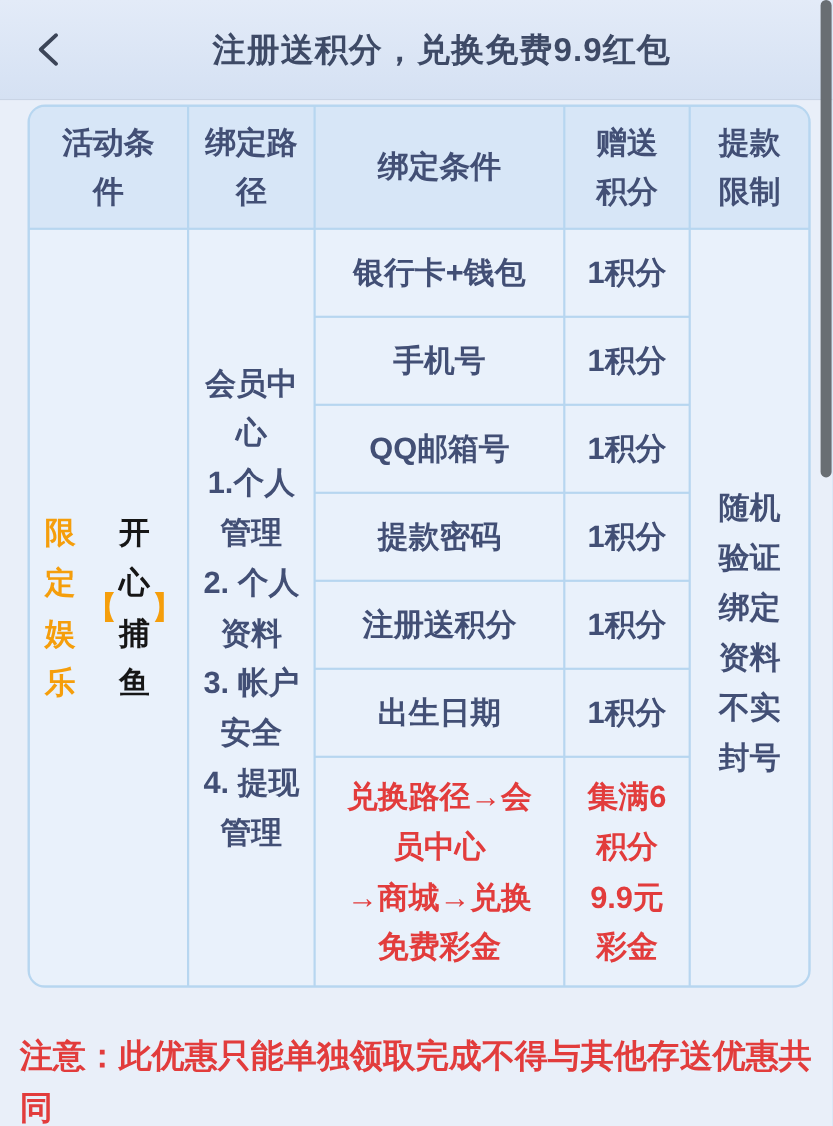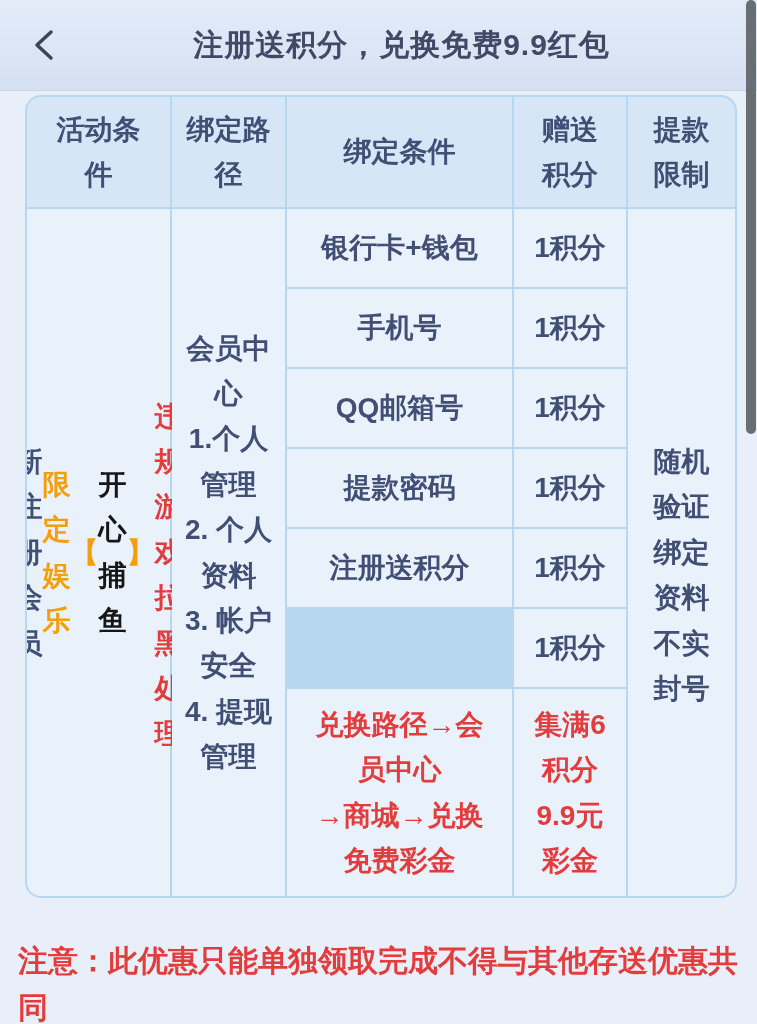--- a/index.html
+++ b/index.html
@@ -92,30 +92,24 @@
   <div class="cell head h1">活动条
 件</div>
   <div class="cell head h3">绑定条件</div>
   <div class="cell head h2">绑定路
 径</div>
   <div class="cell head h4">赠送
 积分</div>
   <div class="cell head h5">提款
 限制</div>
 
-  <div class="cell big-activity"><span style="color: rgb(66, 79, 117);">新注册
-会员
-</span><span style="color: rgb(245, 158, 11);">限定娱
+  <div class="cell big-activity"><span style="color: rgb(245, 158, 11);">限定娱
 乐
 </span><span style="color: rgb(245, 158, 11);">【</span><span style="color: rgb(22, 22, 22);">开心
-捕鱼</span><span style="color: rgb(245, 158, 11);">】</span><span style="color: rgb(226, 60, 60);">
-违规游
-戏
-拉黑处
-理</span></div>
+捕鱼</span><span style="color: rgb(245, 158, 11);">】</span></div>
   <div class="cell big-path">会员中
 心
 1.个人
 管理
 2. 个人
 资料
 3. 帐户
 安全
 4. 提现
 管理</div>
@@ -139,19 +133,20 @@
 <div class="cell c3" style="grid-row: 2;">银行卡+钱包</div>
     <div class="cell c4" style="grid-row: 2;">1积分</div>
     <div class="cell c3" style="grid-row: 3;">手机号</div>
     <div class="cell c4" style="grid-row: 3;">1积分</div>
     <div class="cell c3" style="grid-row: 4;">QQ邮箱号</div>
     <div class="cell c4" style="grid-row: 4;">1积分</div>
     <div class="cell c3" style="grid-row: 5;">提款密码</div>
     <div class="cell c4" style="grid-row: 5;">1积分</div>
     <div class="cell c3" style="grid-row: 6;">注册送积分</div>
     <div class="cell c4" style="grid-row: 6;">1积分</div>
+    <div class="cell c3" style="grid-row: 7;">出生日期</div>
     <div class="cell c4" style="grid-row: 7;">1积分</div>
   </div>
 
 <div class="note">注意：此优惠只能单独领取完成不得与其他存送优惠共同
 使用，违反规定封号处理</div>
 
 <div class="scrollbar-thumb"></div>
 
 </body></html>

